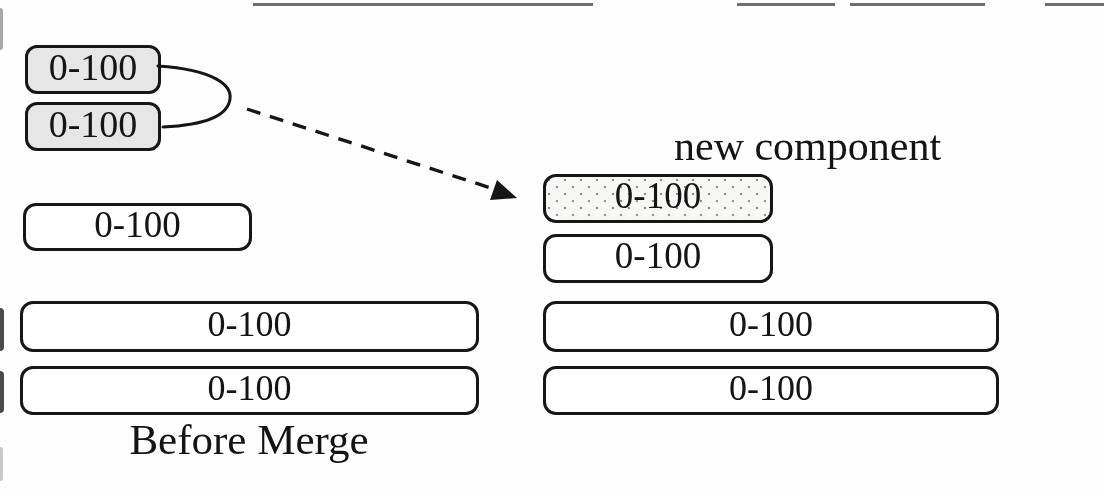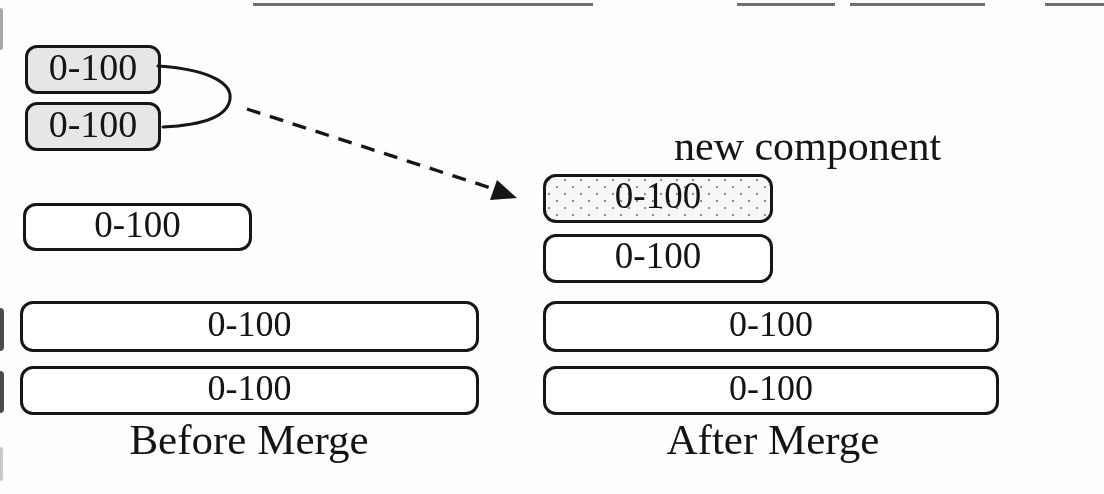--- a/index.html
+++ b/index.html
@@ -116,21 +116,20 @@
   </div>
 
   <div class="comp-box" style="left:543px; top:301px; width:456px; height:51px;">
     <span class="range-label" style="font-size:36px;">0-100</span>
   </div>
   <div class="comp-box" style="left:543px; top:366px; width:456px; height:49px;">
     <span class="range-label" style="font-size:36px;">0-100</span>
   </div>
 
   <div class="caption" style="left:19px; top:418px; width:460px;">Before Merge</div>
-  <div class="caption" style="left:543px; top:418px; width:460px;">After Merge</div>
 
   <svg class="overlay-svg" width="1104" height="494" viewBox="0 0 1104 494">
     <path d="M 158,66 C 216,70 232,86 230,99 C 228,115 206,125 163,127" fill="none" stroke="#161616" stroke-width="3" stroke-linecap="round"></path>
     <line x1="247" y1="109" x2="497" y2="190" stroke="#161616" stroke-width="3.4" stroke-dasharray="14 10" stroke-linecap="butt"></line>
     <polygon points="517,198 490,200 497,180" fill="#161616"></polygon>
   </svg>
 
 </div>
 
 </body></html>

